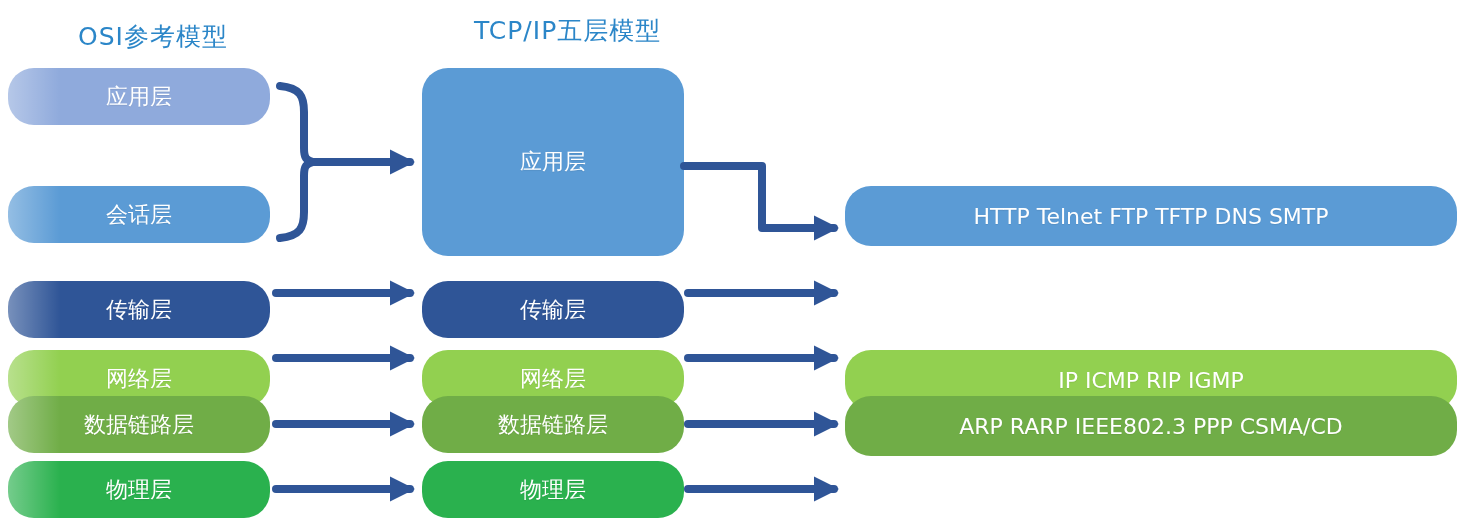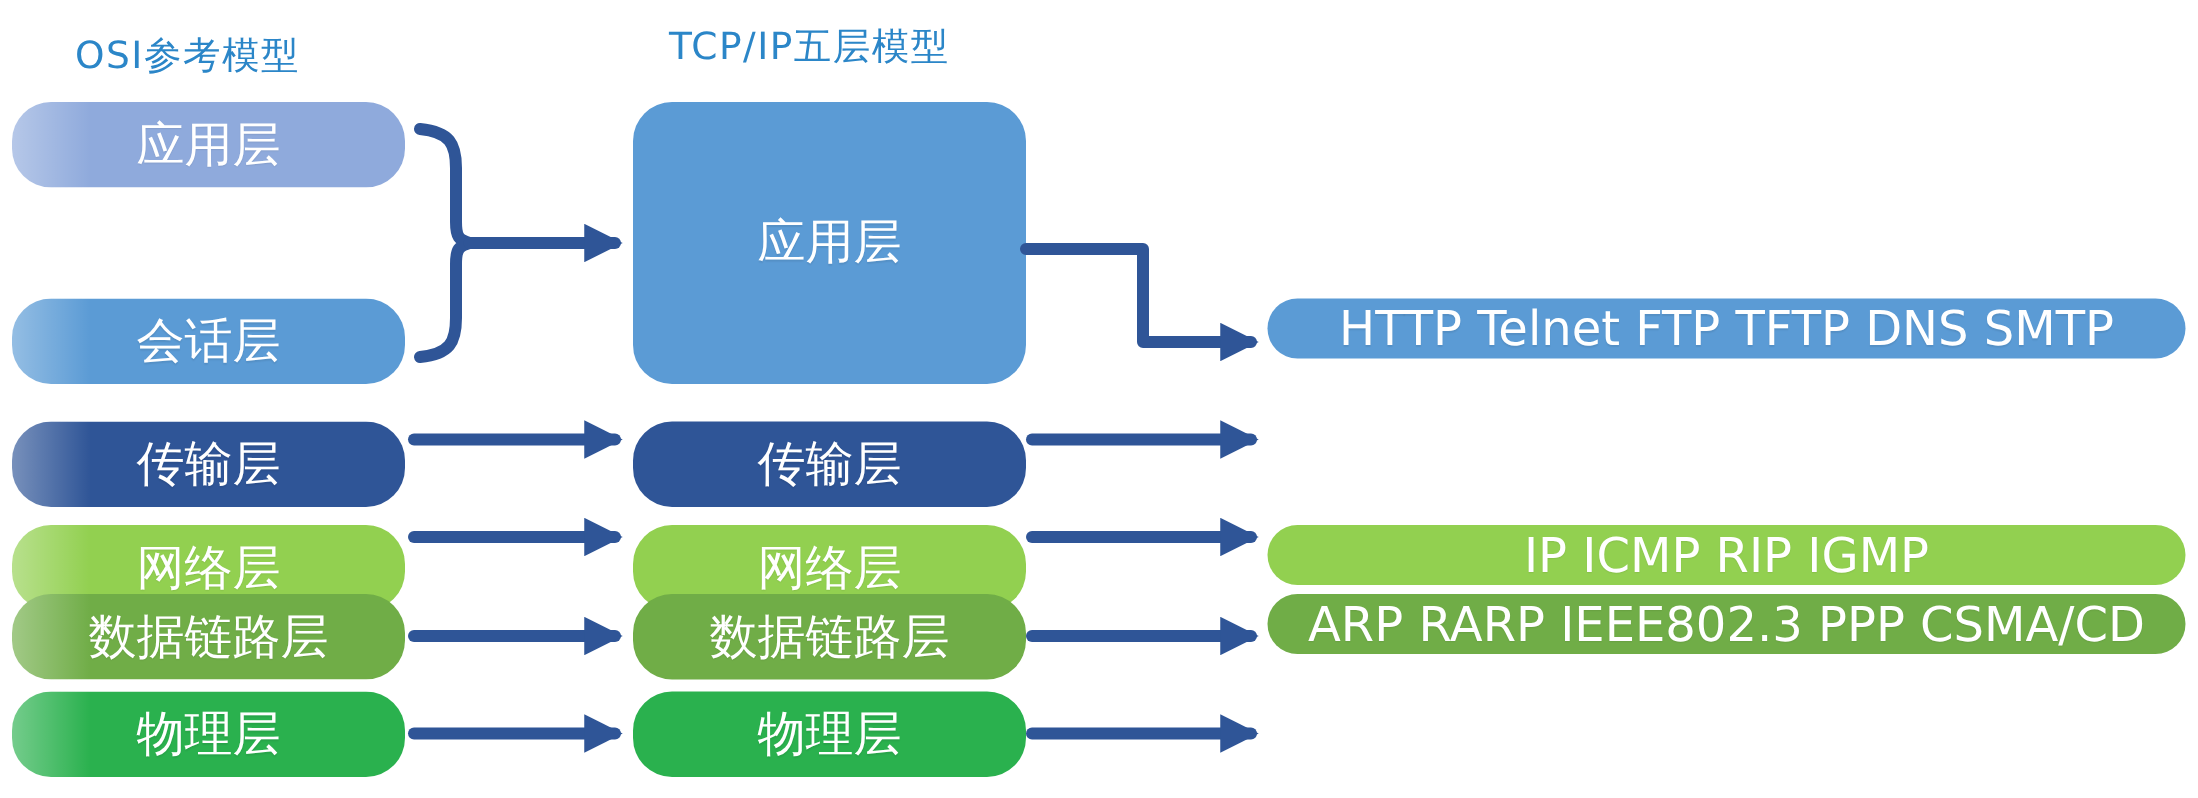--- a/index.html
+++ b/index.html
@@ -13,43 +13,44 @@
     height: 532px;
     background: #ffffff;
     overflow: hidden;
   }
   .title {
     position: absolute;
     color: #2b86c8;
     font-size: 25px;
     letter-spacing: 1px;
     white-space: nowrap;
+    margin-left: 28px;
   }
   .osi-title   { left: 50px;  top: 20px; }
   .tcpip-title { left: 446px; top: 14px; }
 
   .box {
     position: absolute;
     display: flex;
     align-items: center;
     justify-content: center;
     color: #ffffff;
-    font-size: 32px;
+    font-size: 22px;
     border-radius: 26px;
     white-space: pre;
     text-shadow: 0 1px 1px rgba(0,0,0,0.08);
   }
   .col-osi   { left: 8px;   width: 262px; height: 57px;
                background-image: linear-gradient(to right, rgba(255,255,255,0.35), rgba(255,255,255,0) 20%); }
   .col-mid   { left: 422px; width: 262px; height: 57px; }
-  .col-proto { left: 845px; width: 612px; height: 40px; }
+  .col-proto { left: 845px; width: 612px; height: 60px; }
 
   .r0 { top: 68px;  }
   .r1 { top: 134px; }
-  .r2 { top: 199px; text-align: right; }
+  .r2 { top: 186px; text-align: right; }
   .r3 { top: 281px; }
   .r4 { top: 350px; }
   .r5 { top: 396px; }
   .r6 { top: 461px; text-align: center; }
   .tall { top: 68px; height: 188px; }
 
   .c-lblue  { background-color: #8faadc; }
   .c-mblue  { background-color: #5b9bd5; }
   .c-dblue  { background-color: #2f5597; }
   .c-lgreen { background-color: #92d050; }

